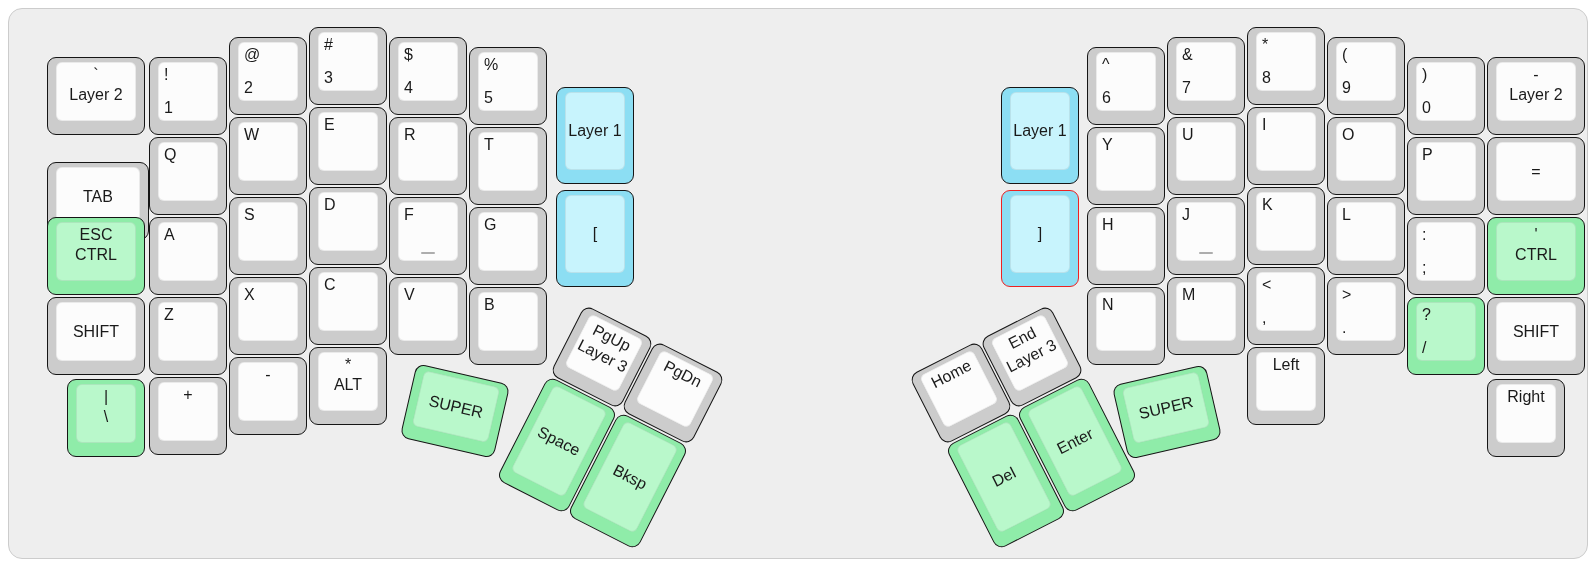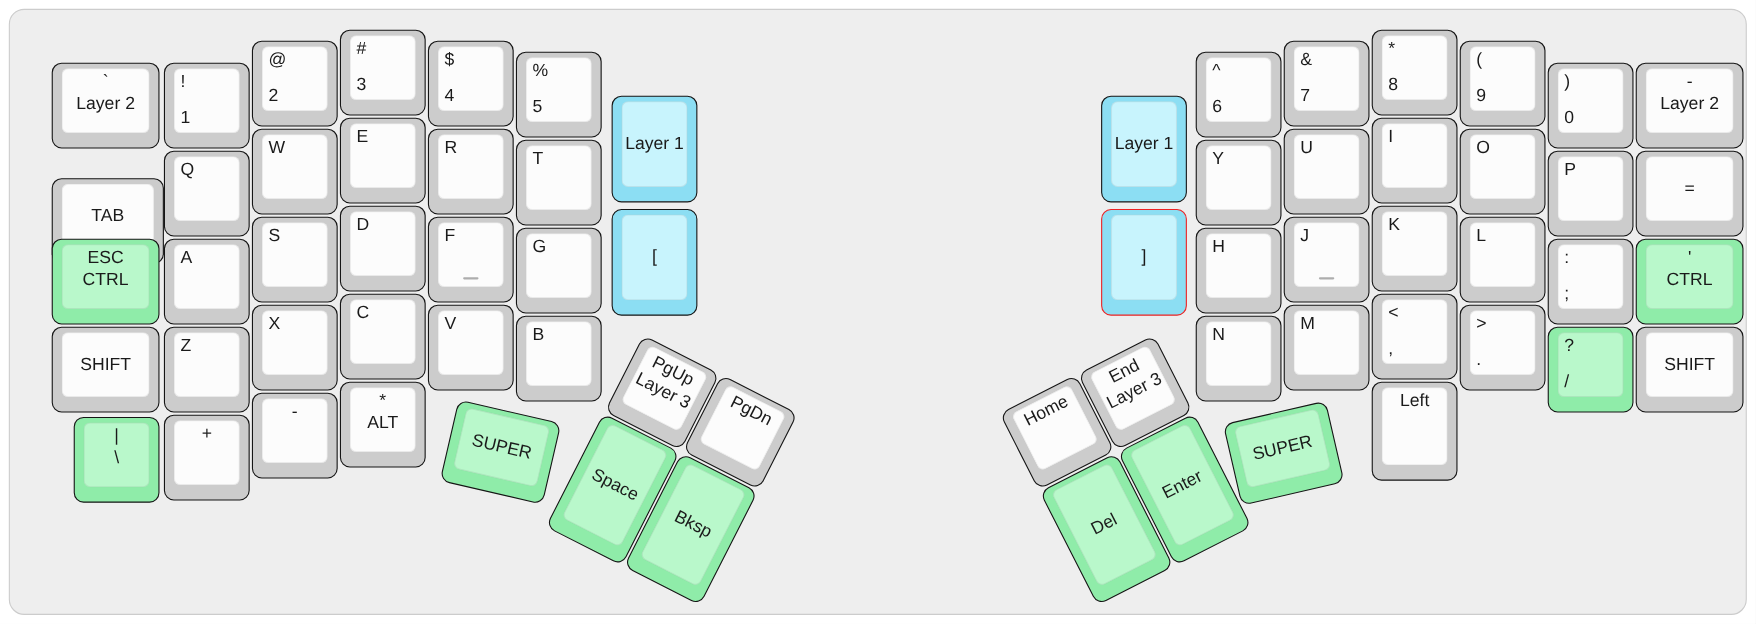--- a/index.html
+++ b/index.html
@@ -284,21 +284,21 @@
           <div class="top">
             <span class="line">K</span>
           </div>
         </div>
         <div class="key white align-tl" style="left: 1238px; top: 258px; width: 78px; height: 78px;">
           <div class="top">
             <span class="line">&lt;</span>
             <span class="line">,</span>
           </div>
         </div>
-        <div class="key white align-tc" style="left: 1238px; top: 338px; width: 78px; height: 90px;">
+        <div class="key white align-tc" style="left: 1238px; top: 338px; width: 78px; height: 78px;">
           <div class="top">
             <span class="line">Left</span>
           </div>
         </div>
         <div class="key white align-tl" style="left: 1318px; top: 28px; width: 78px; height: 78px;">
           <div class="top">
             <span class="line">(</span>
             <span class="line">9</span>
           </div>
         </div>
@@ -354,20 +354,25 @@
         </div>
         <div class="key green align-tc" style="left: 1478px; top: 208px; width: 98px; height: 78px;">
           <div class="top">
             <span class="line">'</span>
             <span class="line">CTRL</span>
           </div>
         </div>
         <div class="key white align-cc" style="left: 1478px; top: 288px; width: 98px; height: 78px;">
           <div class="top">
             <span class="line">SHIFT</span>
+          </div>
+        </div>
+        <div class="key white align-tc" style="left: 1478px; top: 370px; width: 78px; height: 78px;">
+          <div class="top">
+            <span class="line">Right</span>
           </div>
         </div>
         <div class="key white align-tc" style="left: 913px; top: 345px; width: 78px; height: 78px; transform: rotate(-27deg);">
           <div class="top">
             <span class="line">Home</span>
           </div>
         </div>
         <div class="key white align-tc" style="left: 984px; top: 309px; width: 78px; height: 78px; transform: rotate(-27deg);">
           <div class="top">
             <span class="line">End</span>

